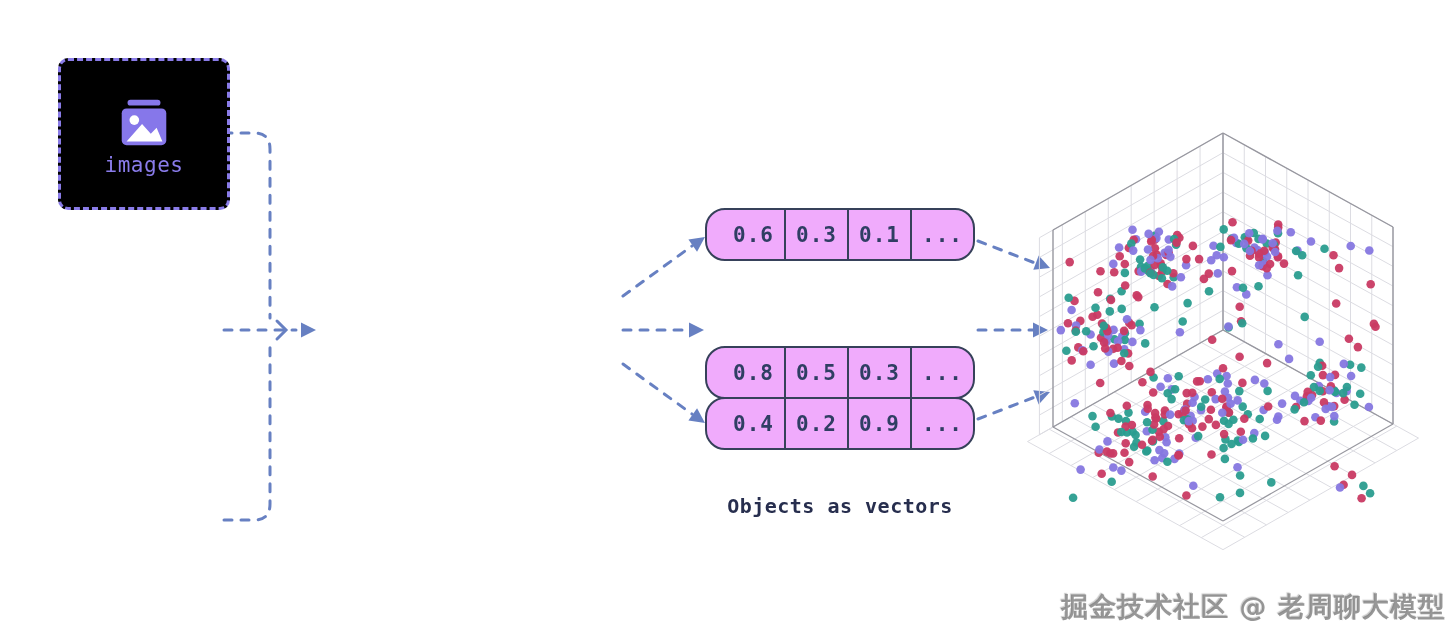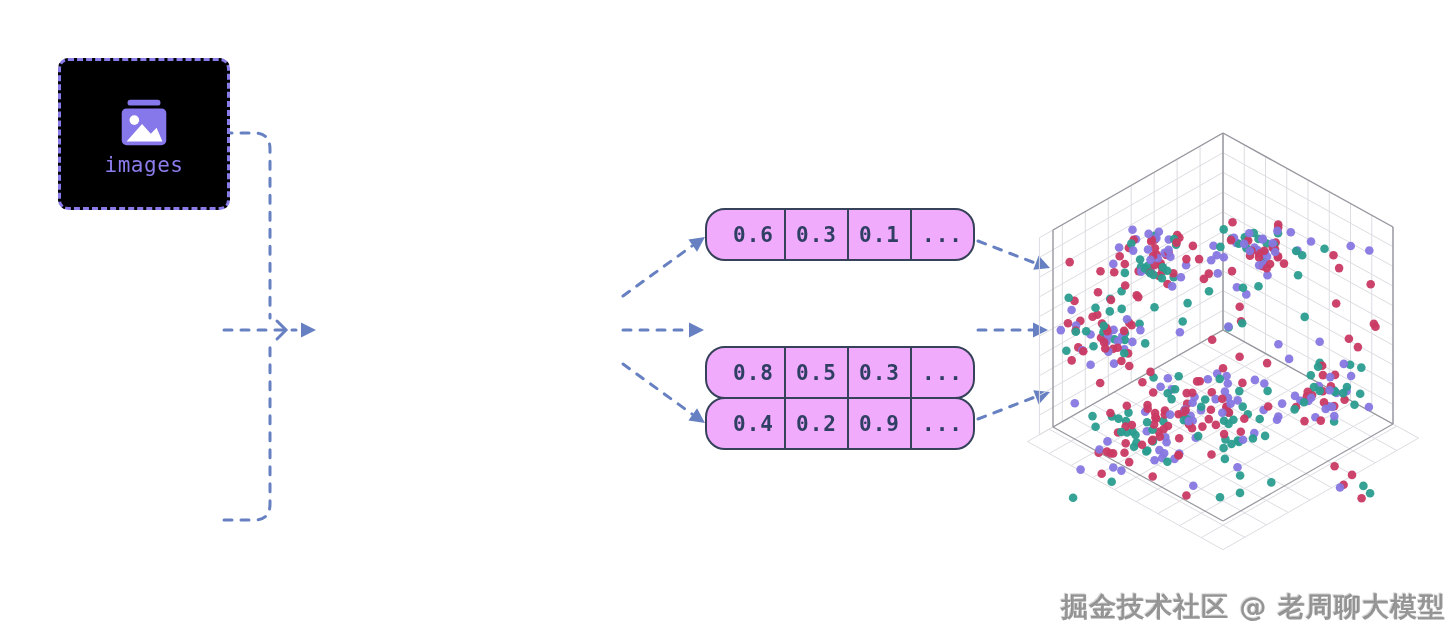--- a/index.html
+++ b/index.html
@@ -109,20 +109,21 @@
     <div class="cell">0.3</div>
     <div class="cell">...</div>
   </div>
   <div class="vec-box vec-3">
     <div class="cell">0.4</div>
     <div class="cell">0.2</div>
     <div class="cell">0.9</div>
     <div class="cell">...</div>
   </div>
 
+  <div class="vec-caption">Objects as vectors</div>
 
   <svg class="layer" id="plot-layer" width="1456" height="635">
       <line x1="1223" y1="133" x2="1223" y2="330" stroke="#dcdce2" stroke-width="1"></line>
       <line x1="1200.05" y1="146.095" x2="1200.05" y2="343.095" stroke="#dcdce2" stroke-width="1"></line>
       <line x1="1177.1" y1="159.19" x2="1177.1" y2="356.19" stroke="#dcdce2" stroke-width="1"></line>
       <line x1="1154.15" y1="172.285" x2="1154.15" y2="369.28499999999997" stroke="#dcdce2" stroke-width="1"></line>
       <line x1="1131.2" y1="185.38" x2="1131.2" y2="382.38" stroke="#dcdce2" stroke-width="1"></line>
       <line x1="1108.25" y1="198.47500000000002" x2="1108.25" y2="395.475" stroke="#dcdce2" stroke-width="1"></line>
       <line x1="1085.3" y1="211.57" x2="1085.3" y2="408.57" stroke="#dcdce2" stroke-width="1"></line>
       <line x1="1062.35" y1="224.66500000000002" x2="1062.35" y2="421.665" stroke="#dcdce2" stroke-width="1"></line>

